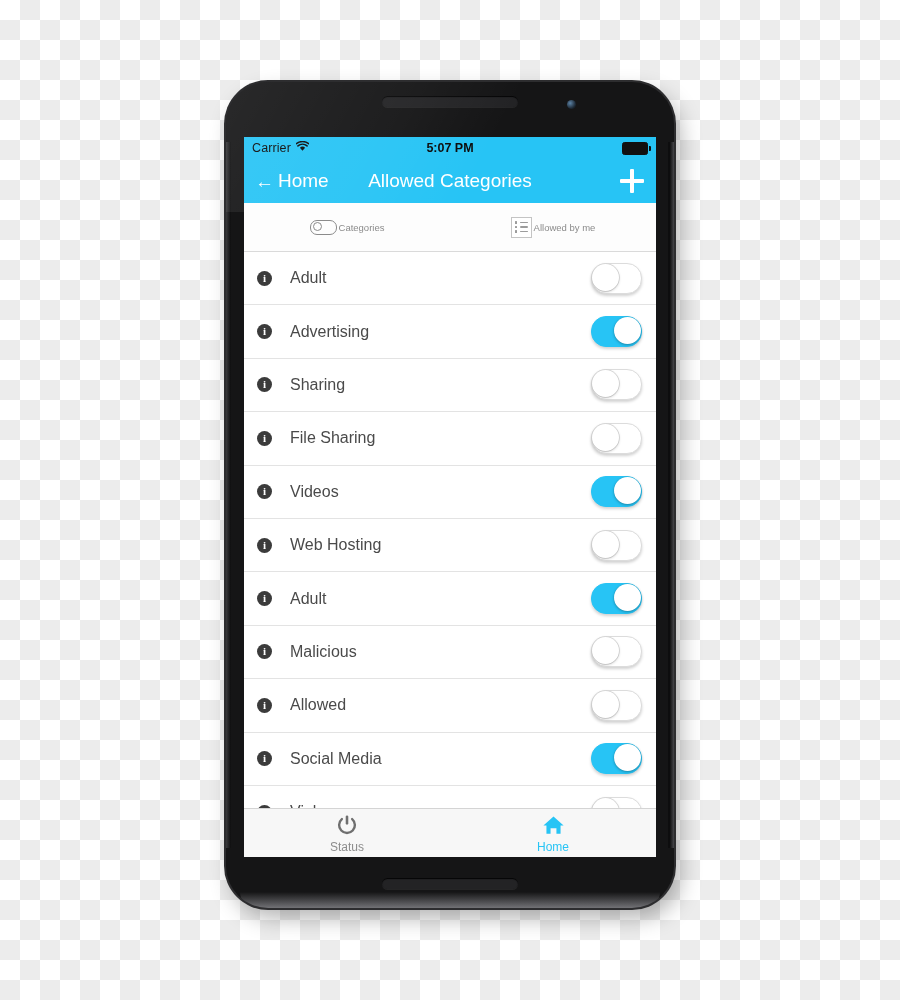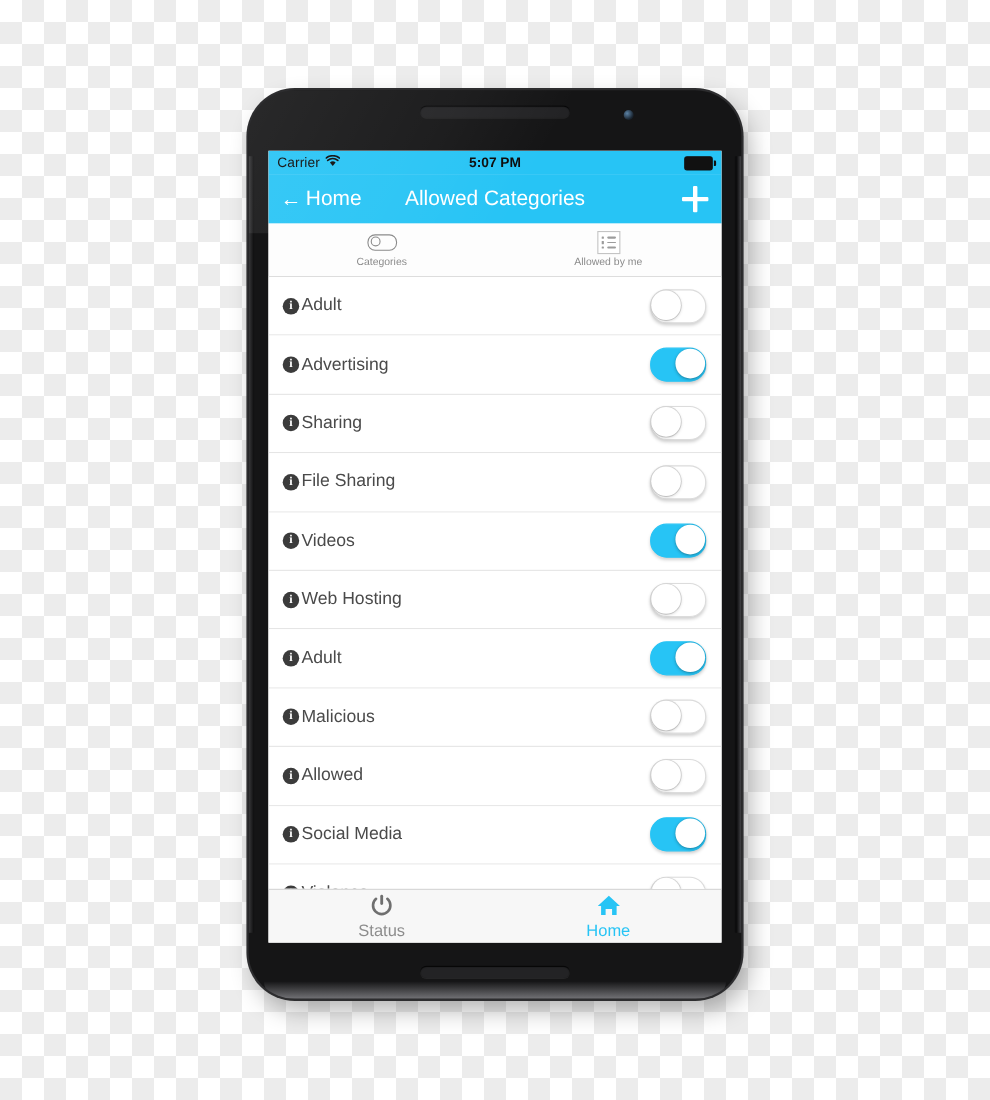--- a/index.html
+++ b/index.html
@@ -150,21 +150,21 @@
 
   
   .segbar{
     height: 48px;
     background:#fdfdfd;
     display:flex;
     border-bottom:1px solid #dadada;
     flex: none;
   }
   .seg{
-    flex:1; display:flex; flex-direction:column;
+    flex:1; display:flex; flex-direction:row;
     align-items:center; justify-content:center; gap:2px;
     cursor:pointer;
   }
   .seg-label{ font-size:9.5px; color:#8b8b8b; }
   .seg-ico{ height:20px; display:flex; align-items:center; }
 
   
   .ico-togglepill{
     width:25px; height:13px; border:1.7px solid #8b8b8b; border-radius:7px;
     position:relative;
@@ -207,21 +207,21 @@
     background:#3b3b3b;
     color:#fff;
     font-family:"Liberation Serif", serif;
     font-size:11px; font-weight:bold;
     display:flex; align-items:center; justify-content:center;
     line-height:1;
     flex:none;
     cursor:pointer;
   }
   .row-label{
-    margin-left:2px;
+    margin-left:18px;
     font-size:16px;
     color:#4a4a4a;
   }
   .sw{
     margin-left:auto;
     width:49px; height:29px; border-radius:15px;
     position:relative; flex:none;
     cursor:pointer;
     box-shadow: 0 2px 3px rgba(0,0,0,0.18);
   }
@@ -247,21 +247,21 @@
     background:#f7f7f7;
     border-top:1px solid #d4d4d4;
     display:flex;
     flex: none;
   }
   .tab{
     flex:1; display:flex; flex-direction:column;
     align-items:center; justify-content:center; gap:3px;
     cursor:pointer;
   }
-  .tab-label{ font-size:15px; color:#8d8d8d; }
+  .tab-label{ font-size:12px; color:#8d8d8d; }
   .tab.active .tab-label{ color:#27C4F5; }
   .tab-ico{ height:24px; display:flex; align-items:center; justify-content:center; }
 </style>
 </head>
 <body>
 
 <div id="canvas">
 
   <div id="phone">
     <div id="phone-edge-left"></div>

